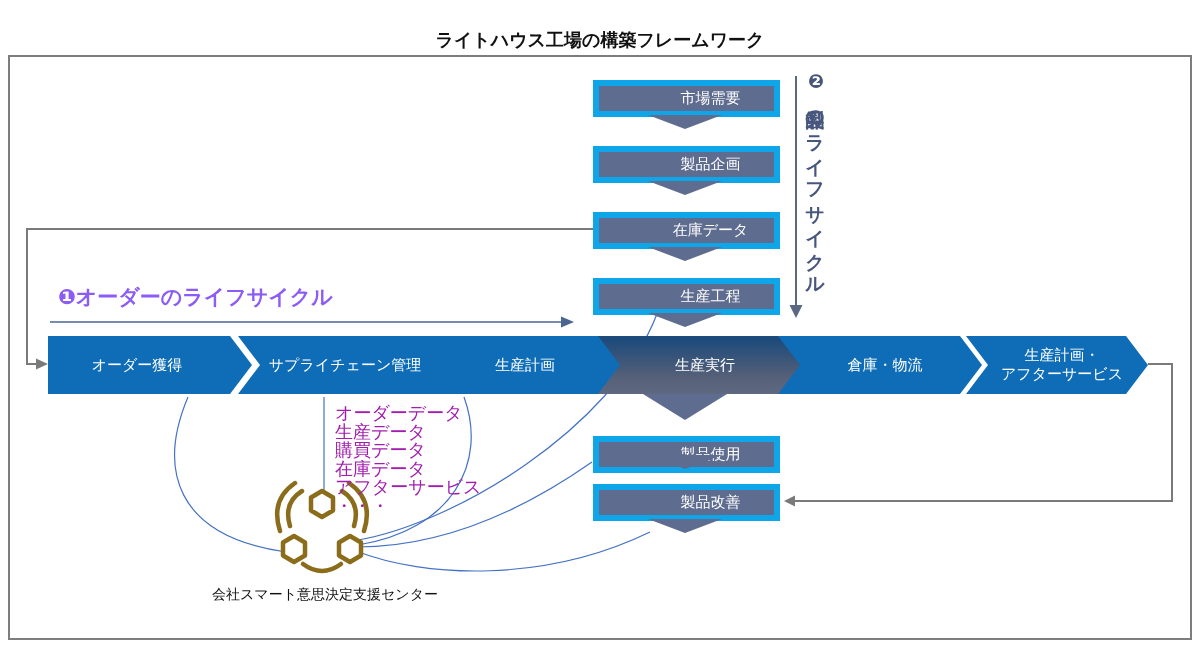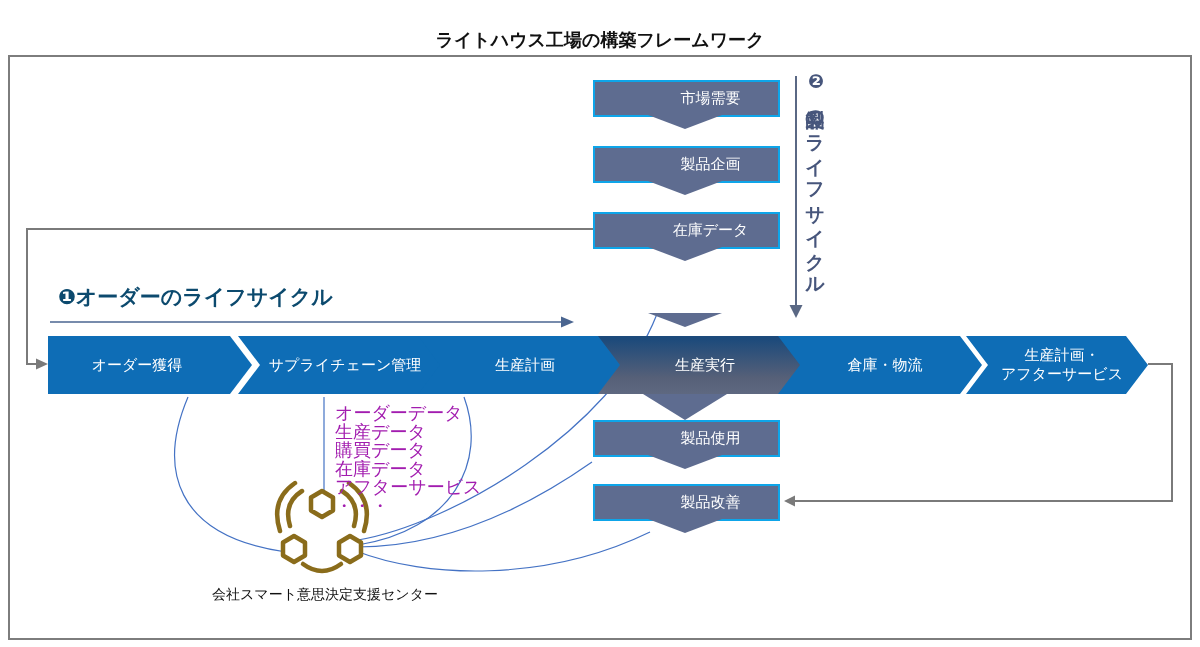--- a/index.html
+++ b/index.html
@@ -5,39 +5,39 @@
   html,body{margin:0;padding:0;background:#fff;}
   .stage{position:relative;width:1200px;height:647px;background:#fff;overflow:hidden;
          font-family:"Liberation Sans","DejaVu Sans",sans-serif;}
   .title{position:absolute;top:28px;left:0;width:100%;text-align:center;
          font-size:18px;font-weight:bold;color:#111;z-index:3;}
   .frame{position:absolute;left:8px;top:55px;width:1184px;height:585px;
          border:2px solid #7d7d7d;box-sizing:border-box;background:#fff;z-index:0;}
   .layer{position:absolute;left:0;top:0;z-index:1;pointer-events:none;}
   
   .plbox{position:absolute;left:593px;width:187px;height:37px;background:#5e6c90;
-         border:2px solid #0ea5e9;box-sizing:border-box;color:#fff;font-size:15px;
+         border:6px solid #0ea5e9;box-sizing:border-box;color:#fff;font-size:15px;
          display:flex;align-items:center;justify-content:center;z-index:2;padding-left:48px;}
   .varrow{position:absolute;left:648px;width:74px;height:14px;background:#5e6c90;
           clip-path:polygon(0 0,100% 0,50% 100%);z-index:2;}
   .bararrow{position:absolute;left:643px;top:394px;width:84px;height:26px;background:#5e6c90;
             clip-path:polygon(0 0,100% 0,50% 100%);z-index:2;}
   
   .bar{position:absolute;left:48px;top:336px;width:1130px;height:42px;z-index:2;}
   .chev{position:absolute;top:0;height:58px;background:#0e6db6;color:#fff;font-size:15px;
         display:flex;flex-direction:column;align-items:center;justify-content:center;
         text-align:center;box-sizing:border-box;line-height:1.25;}
   .chev.first{clip-path:polygon(0 0,calc(100% - 22px) 0,100% 50%,calc(100% - 22px) 100%,0 100%);
               padding-right:26px;}
   .chev.mid{clip-path:polygon(0 0,calc(100% - 22px) 0,100% 50%,calc(100% - 22px) 100%,0 100%,22px 50%);
             padding-left:30px;padding-right:20px;}
   .chev.exec{background:linear-gradient(180deg,#1c4a7b 5%,#566078 72%,#5e6880 100%);}
   
   .order-head{position:absolute;left:58px;top:283px;font-size:21px;font-weight:bold;
-              color:#0c4a6e;z-index:2;white-space:nowrap;}
+              color:#8b5cf6;z-index:2;white-space:nowrap;}
   .prod-head{position:absolute;left:802px;top:70px;writing-mode:vertical-rl;
              font-size:19px;font-weight:bold;color:#47567c;letter-spacing:2px;
              height:275px;z-index:2;}
   
   .data-list{position:absolute;left:335px;top:404px;font-size:18px;line-height:18.5px;
              color:#a21caf;z-index:2;}
   .hub-label{position:absolute;left:160px;top:586px;width:330px;text-align:center;
              font-size:14px;color:#111;z-index:2;}
 </style>
 </head>
@@ -80,24 +80,25 @@
       <polygon points="350,536 361,542.5 361,555.5 350,562 339,555.5 339,542.5"></polygon>
     </g>
   </svg>
 
   <div class="plbox" style="top:80px">市場需要</div>
   <div class="varrow" style="top:115px"></div>
   <div class="plbox" style="top:146px">製品企画</div>
   <div class="varrow" style="top:181px"></div>
   <div class="plbox" style="top:212px">在庫データ</div>
   <div class="varrow" style="top:247px"></div>
+  <div class="plbox" style="top:278px">生産工程</div>
   <div class="varrow" style="top:313px"></div>
 
   <div class="bararrow"></div>
-  <div class="plbox" style="top:420px">製品使用</div>
+  <div class="plbox" style="top:436px">製品使用</div>
   <div class="varrow" style="top:455px"></div>
   <div class="plbox" style="top:484px">製品改善</div>
   <div class="varrow" style="top:519px"></div>
 
   <div class="order-head"><span>❶</span><span>オーダーのライフサイクル</span></div>
   <div class="prod-head"><span>❷</span><span>製品のライフサイクル</span></div>
 
   <div class="bar">
     <div class="chev first" style="left:0;width:204px">オーダー獲得</div>
     <div class="chev mid" style="left:190px;width:204px">サプライチェーン管理</div>

